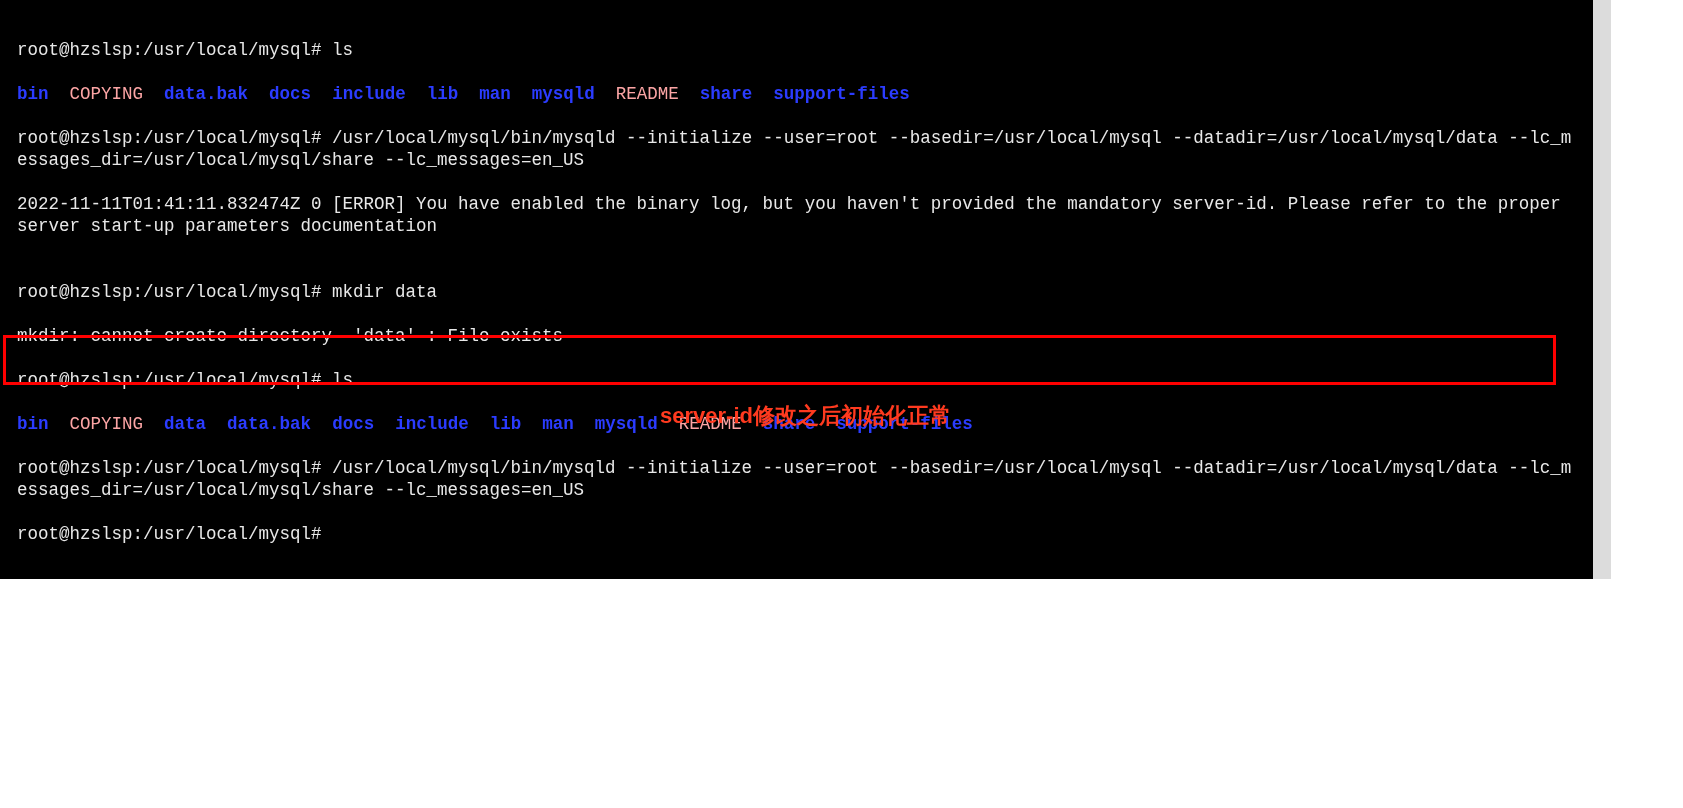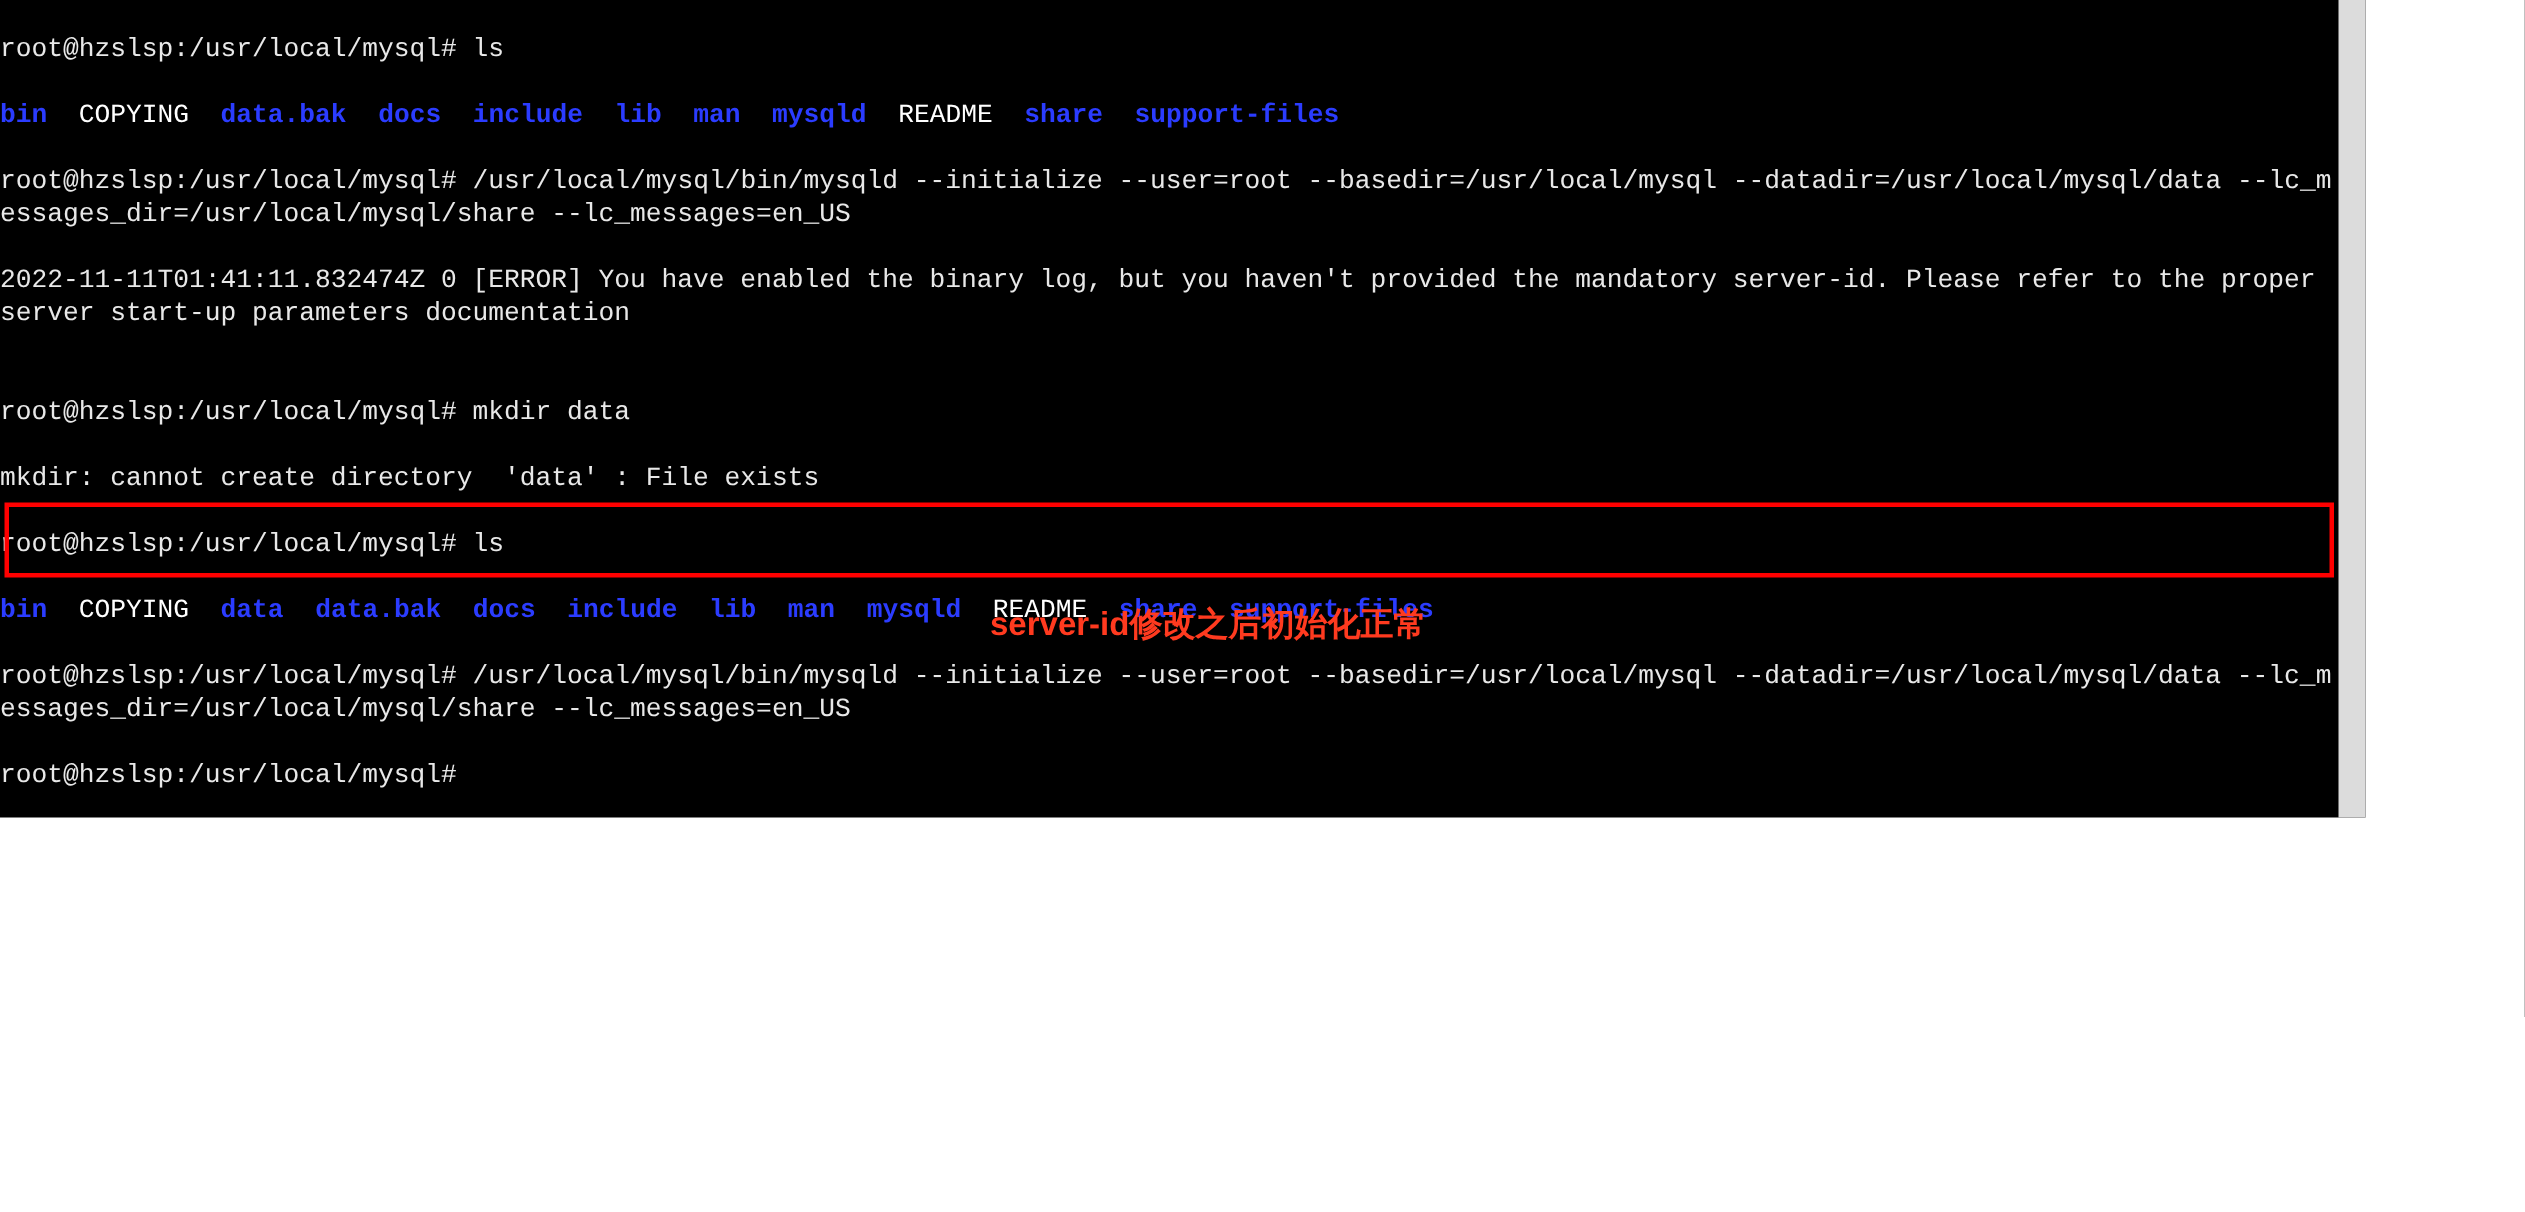--- a/index.html
+++ b/index.html
@@ -12,38 +12,38 @@
     font-size: 17.5px;
     line-height: 22px;
     overflow: hidden;
   }
   .terminal {
     position: relative;
     width: 1559px;
     height: 545px;
     background: #000;
     color: #e8e8e8;
-    padding: 0px;
+    padding: 17px;
     margin: 0;
     border-right: 18px solid #dcdcdc;
     white-space: pre-wrap;
     word-break: break-all;
     overflow: hidden;
     box-sizing: content-box;
   }
   .line {
     white-space: pre-wrap;
     word-break: break-all;
   }
   .dir-blue {
     color: #2b3cff;
     font-weight: bold;
     margin-top: 12px;
   }
-  .white { color: #ffffff; }
+  .white { color: #fca5a5; }
   .highlight-box {
     position: absolute;
     border: 3px solid #ff0000;
     box-sizing: border-box;
     pointer-events: none;
   }
   .annotation {
     position: absolute;
     color: #ff3a1f;
     font-family: "Microsoft YaHei", "SimHei", sans-serif;

